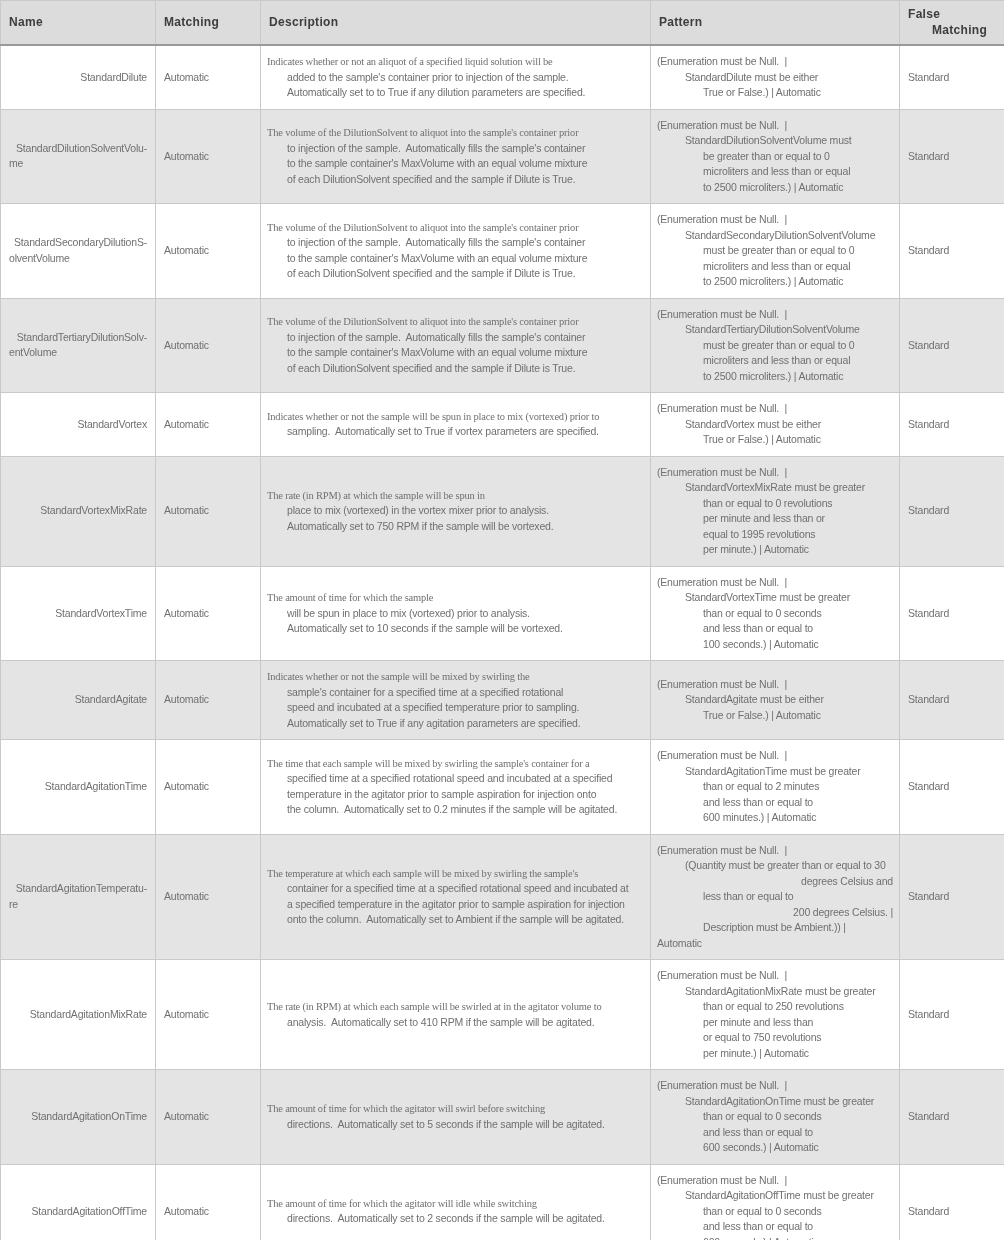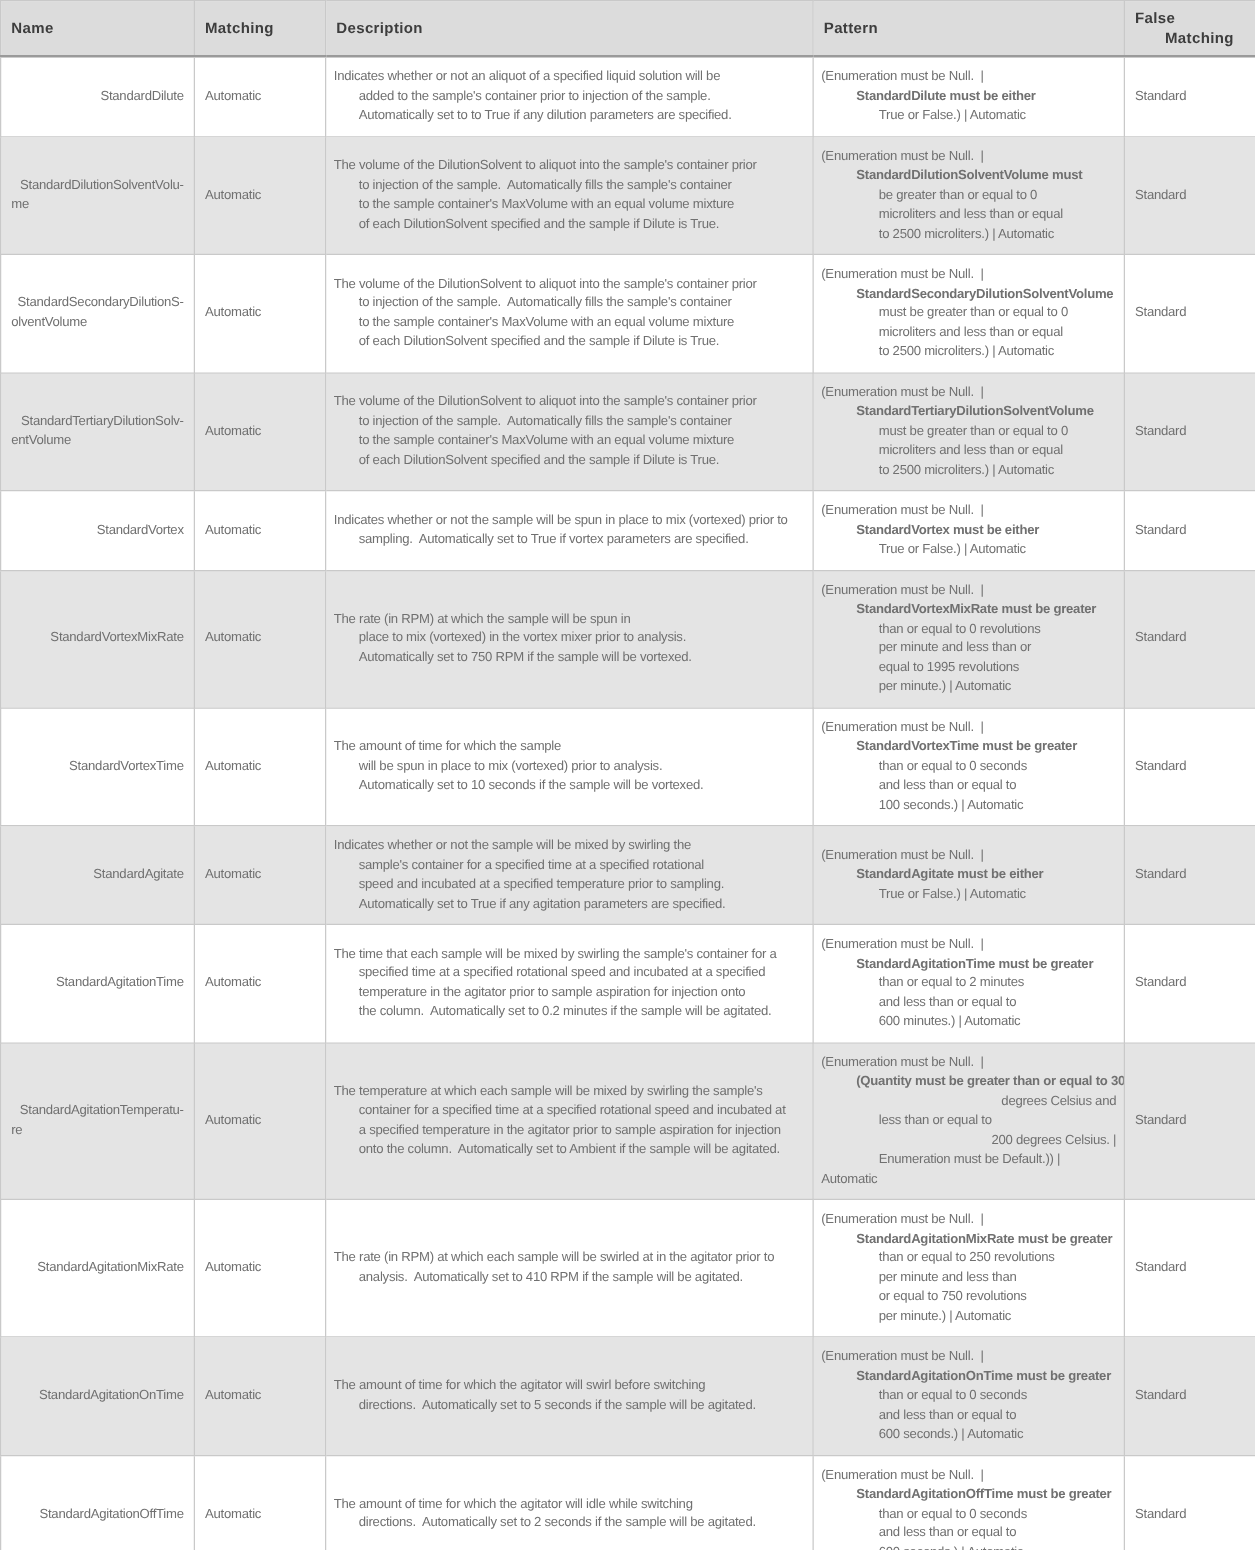--- a/index.html
+++ b/index.html
@@ -22,24 +22,24 @@
   tbody td{
     color:var(--text,#707070);
     font-size:10.5px;letter-spacing:-.2px;line-height:15.5px;
     padding:8px 6px;background:var(--row-bg,#ffffff);
   }
   tbody tr.alt td{background:var(--row-alt-bg,#e4e4e4);}
   tbody tr:last-child td{border-bottom:2px solid var(--border-strong,#9a9a9a);}
   td.name-cell{padding:8px 8px;}
   td.default-cell,td.index-cell{padding:8px 8px;}
   .ln{white-space:pre;}
-  .di0{padding-left:0;}
+  .di0{padding-left:0;font-family:Liberation Serif, serif;}
   .di1{padding-left:20px;}
   .pi0{padding-left:0;}
-  .pi1{padding-left:28px;font-weight:bold;}
+  .pi1{padding-left:28px;}
   .pi2{padding-left:46px;}
   .pi3{padding-left:62px;text-align:right;}
   .nm-line-first{text-align:right;white-space:pre;}
   .nm-line-cont{white-space:pre;}
   .hdr-line2{padding-left:24px;}
 </style>
 </head>
 <body>
 
 <table>
@@ -285,36 +285,36 @@
           <div class="ln di1">container for a specified time at a specified rotational speed and incubated at</div>
           <div class="ln di1">a specified temperature in the agitator prior to sample aspiration for injection</div>
           <div class="ln di1">onto the column.  Automatically set to Ambient if the sample will be agitated.</div>
         </td>
         <td class="pattern-cell">
           <div class="ln pi0">(Enumeration must be Null.  |</div>
           <div class="ln pi1">(Quantity must be greater than or equal to 30</div>
           <div class="ln pi3">degrees Celsius and</div>
           <div class="ln pi2">less than or equal to</div>
           <div class="ln pi3">200 degrees Celsius. |</div>
-          <div class="ln pi2">Enumeration must be Default.)) |</div>
+          <div class="ln pi2">Description must be Ambient.)) |</div>
           <div class="ln pi0">Automatic</div>
         </td>
         <td class="index-cell">
           <div class="ln">Standard</div>
         </td>
       </tr>
       <tr>
         <td class="name-cell">
           <div class="nm-line-first">StandardAgitationMixRate</div>
         </td>
         <td class="default-cell">
           <div class="ln">Automatic</div>
         </td>
         <td class="desc-cell">
-          <div class="ln di0">The rate (in RPM) at which each sample will be swirled at in the agitator prior to</div>
+          <div class="ln di0">The rate (in RPM) at which each sample will be swirled at in the agitator volume to</div>
           <div class="ln di1">analysis.  Automatically set to 410 RPM if the sample will be agitated.</div>
         </td>
         <td class="pattern-cell">
           <div class="ln pi0">(Enumeration must be Null.  |</div>
           <div class="ln pi1">StandardAgitationMixRate must be greater</div>
           <div class="ln pi2">than or equal to 250 revolutions</div>
           <div class="ln pi2">per minute and less than</div>
           <div class="ln pi2">or equal to 750 revolutions</div>
           <div class="ln pi2">per minute.) | Automatic</div>
         </td>

